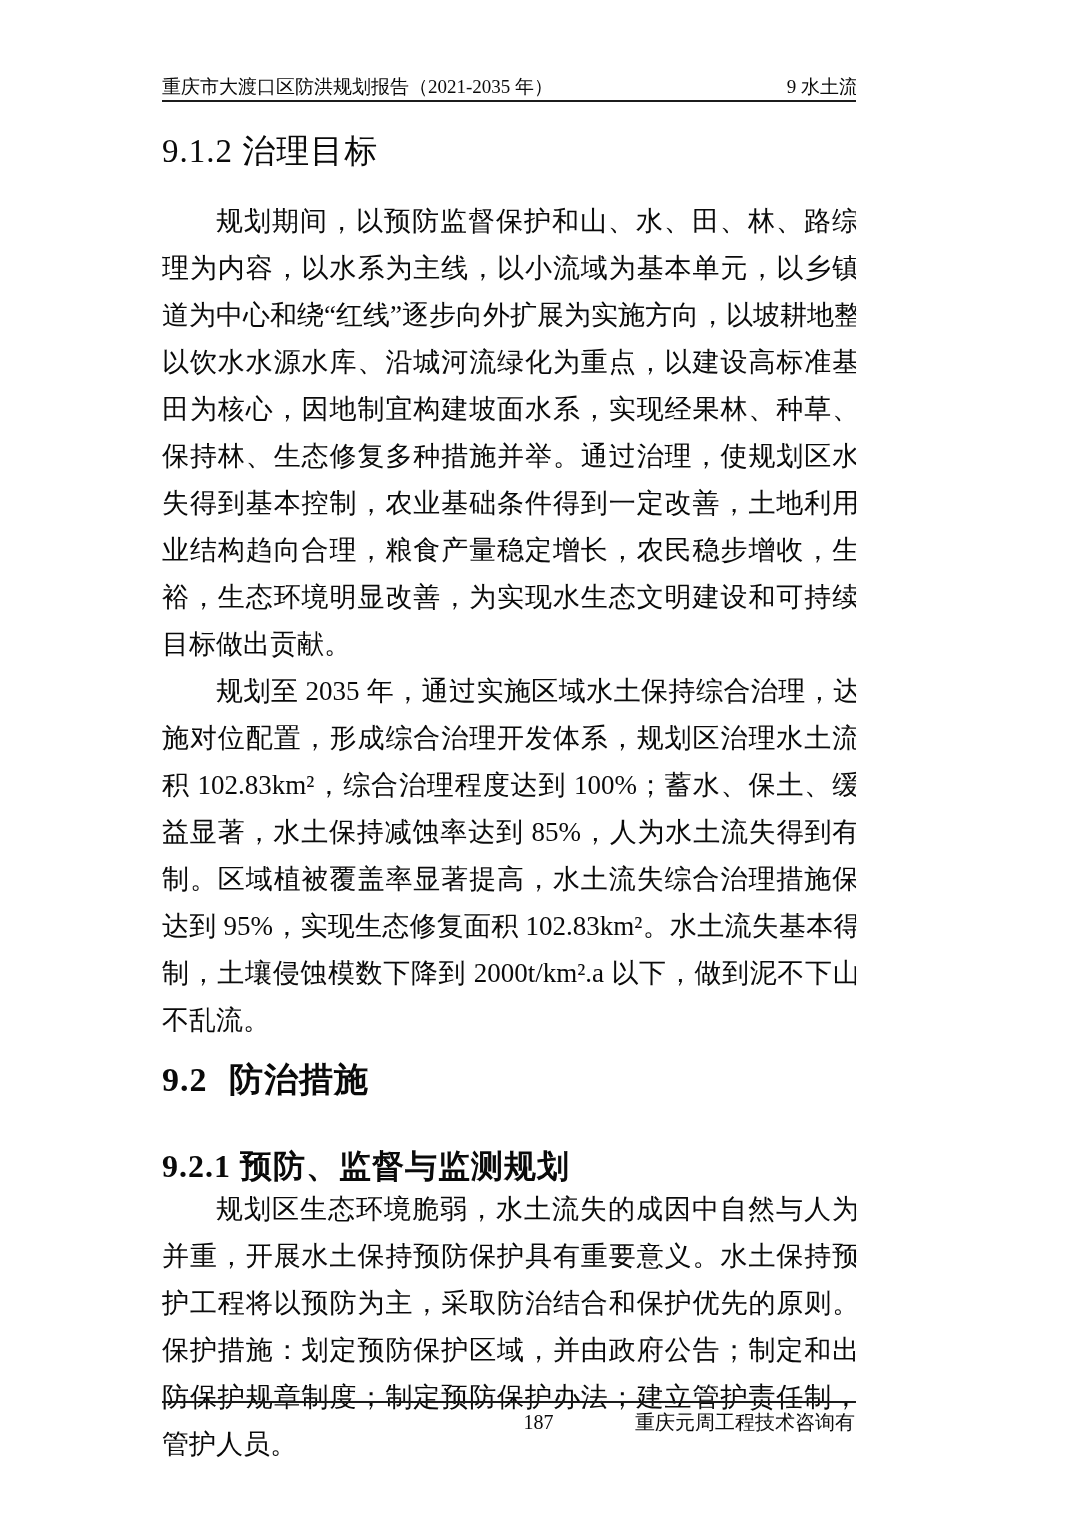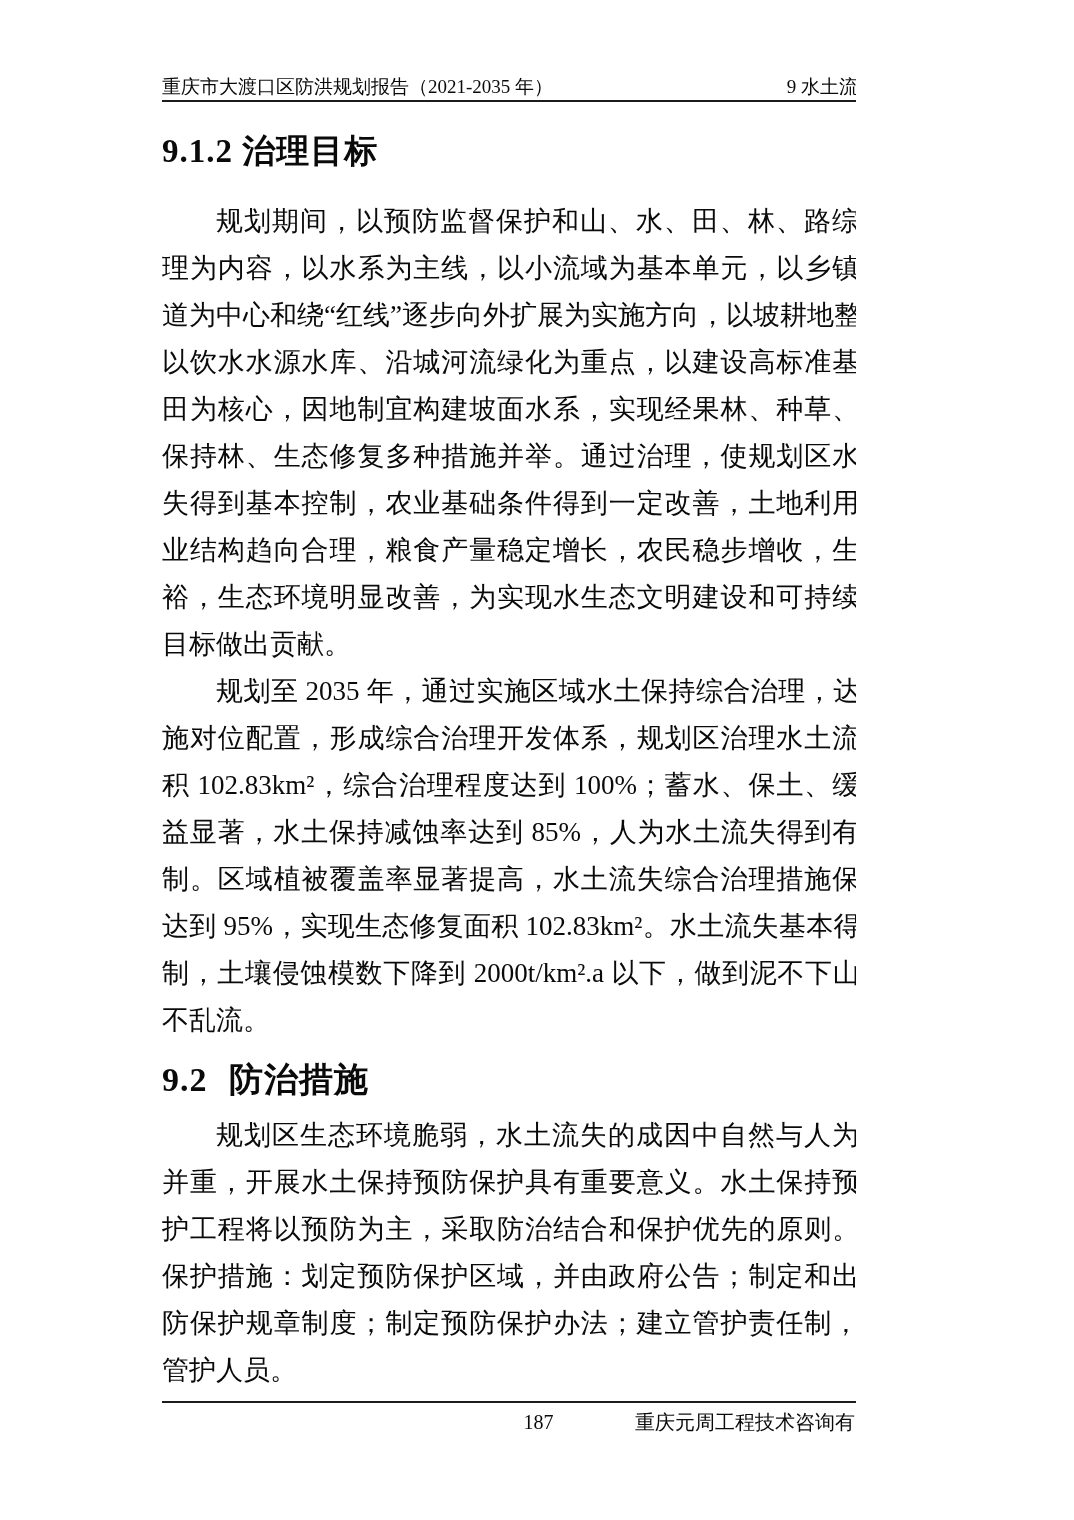--- a/index.html
+++ b/index.html
@@ -32,21 +32,21 @@
   }
   
   .content {
     position: absolute;
     left: 162px;
     width: 753px;
     top: 101px;
   }
   .h-sub {
     font-size: 33px;
-    font-weight: bold;
+    font-weight: normal;
     line-height: 40px;
     margin: 30px 0 0 0;
     letter-spacing: 1px;
   }
   .h-main {
     font-size: 34px;
     font-weight: bold;
     line-height: 40px;
     margin: 16px 0 12px 0;
     word-spacing: 12px;
@@ -111,20 +111,21 @@
   <div class="content">
 
     <h2 class="h-sub">9.1.2 治理目标</h2>
 
     <p class="para first">规划期间，以预防监督保护和山、水、田、林、路综合治理为内容，以水系为主线，以小流域为基本单元，以乡镇、街道为中心和绕“红线”逐步向外扩展为实施方向，以坡耕地整治和以饮水水源水库、沿城河流绿化为重点，以建设高标准基本农田为核心，因地制宜构建坡面水系，实现经果林、种草、水土保持林、生态修复多种措施并举。通过治理，使规划区水土流失得到基本控制，农业基础条件得到一定改善，土地利用和产业结构趋向合理，粮食产量稳定增长，农民稳步增收，生活富裕，生态环境明显改善，为实现水生态文明建设和可持续发展目标做出贡献。</p>
 
     <p class="para">规划至 2035 年，通过实施区域水土保持综合治理，达到措施对位配置，形成综合治理开发体系，规划区治理水土流失面积 102.83km²，综合治理程度达到 100%；蓄水、保土、缓洪效益显著，水土保持减蚀率达到 85%，人为水土流失得到有效控制。区域植被覆盖率显著提高，水土流失综合治理措施保存率达到 95%，实现生态修复面积 102.83km²。水土流失基本得到控制，土壤侵蚀模数下降到 2000t/km².a 以下，做到泥不下山，水不乱流。</p>
 
     <h1 class="h-main">9.2 防治措施</h1>
 
+    <h2 class="h-sub2">9.2.1 预防、监督与监测规划</h2>
 
 
     <p class="para">规划区生态环境脆弱，水土流失的成因中自然与人为因素并重，开展水土保持预防保护具有重要意义。水土保持预防保护工程将以预防为主，采取防治结合和保护优先的原则。预防保护措施：划定预防保护区域，并由政府公告；制定和出台预防保护规章制度；制定预防保护办法；建立管护责任制，落实管护人员。</p>
 
   </div>
 
   <div class="footer">
     <span class="page-num">187</span>
     <span class="company">重庆元周工程技术咨询有限公司</span>
   </div>

